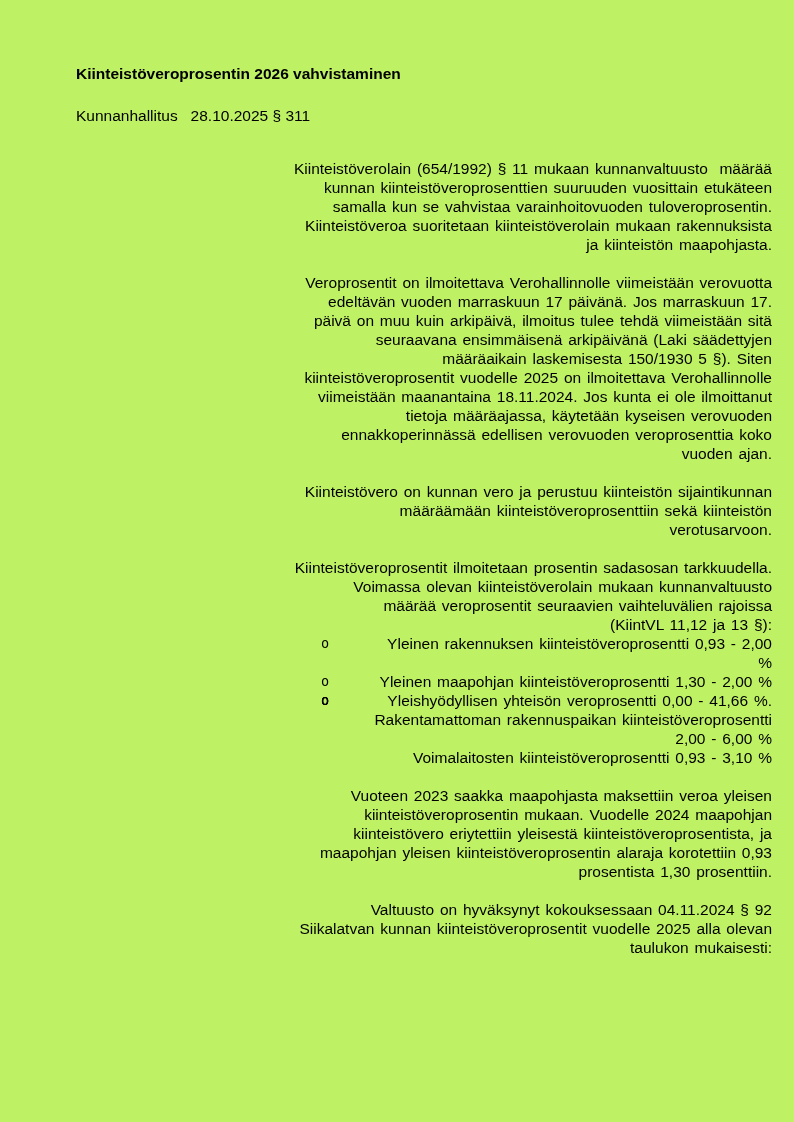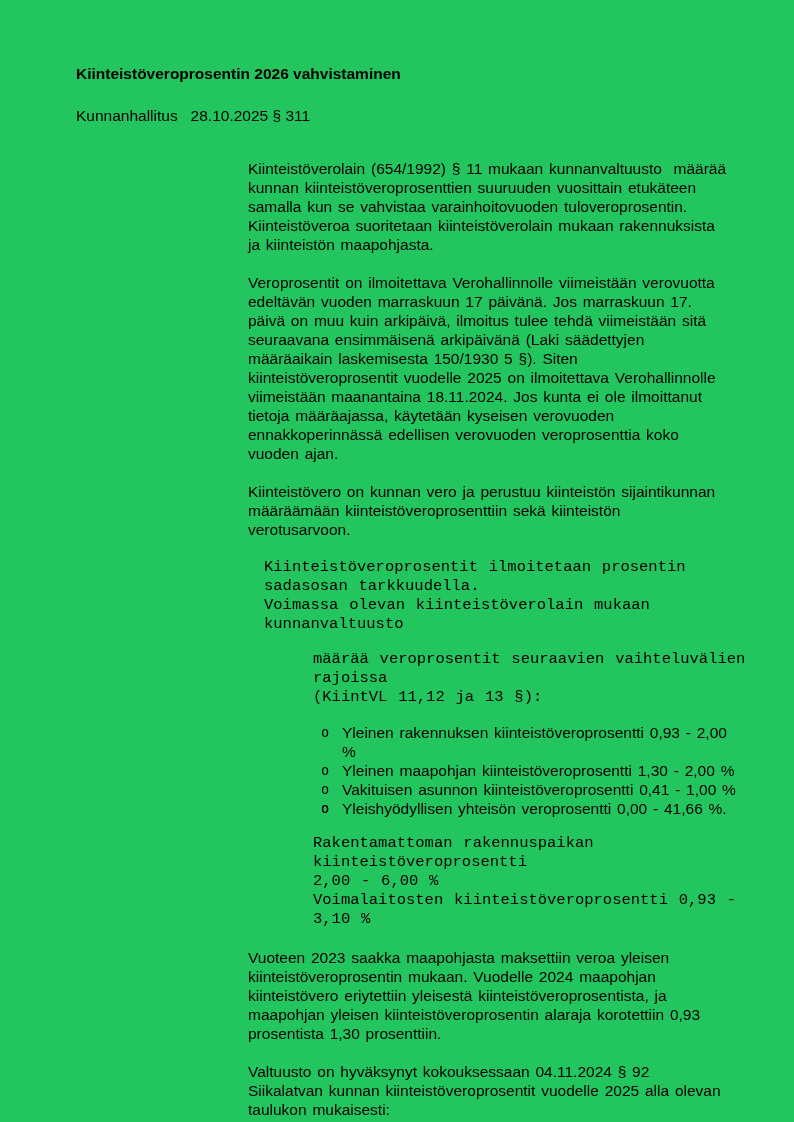--- a/index.html
+++ b/index.html
@@ -1,26 +1,27 @@
 <!DOCTYPE html>
 <html><head>
 <meta charset="utf-8">
 <style>
   * { box-sizing: border-box; }
   html, body { margin: 0; padding: 0; background: #ffffff; }
   .page {
     position: relative;
     width: 794px;
     height: 1122px;
-    background: #22c55e;
+    background: #bef264;
     color: #000000;
     font-family: "Liberation Sans", "DejaVu Sans", sans-serif;
     font-size: 15.5px;
     line-height: 19px;
     overflow: hidden;
+    text-align: right;
   }
   .doc-title {
     position: absolute;
     left: 76px;
     top: 64px;
     font-weight: bold;
     white-space: pre;
   }
   .doc-subtitle {
     position: absolute;
@@ -29,21 +30,21 @@
     white-space: pre;
   }
   .body-block {
     position: absolute;
     left: 248px;
     top: 159px;
     width: 524px;
     word-spacing: 1.5px;
   }
   .para { white-space: pre-wrap; margin: 0 0 19px 0; }
-  .tight { margin: 16px; font-family: Liberation Mono, monospace; }
+  .tight { margin: 0; }
   .ind1 { padding-left: 49px; }
   .group { margin: 0 0 19px 0; }
   .bullet { position: relative; padding-left: 87px; }
   .marker {
     position: absolute;
     left: 73px;
     top: 0;
     font-family: "DejaVu Sans Mono", monospace;
     font-size: 13.5px;
   }
@@ -93,21 +94,20 @@
         <span class="marker">o</span>
         <span class="btext">Yleinen rakennuksen kiinteistöveroprosentti 0,93 - 2,00
 %</span>
       </div>
       <div class="bullet">
         <span class="marker">o</span>
         <span class="btext">Yleinen maapohjan kiinteistöveroprosentti 1,30 - 2,00 %</span>
       </div>
       <div class="bullet">
         <span class="marker">o</span>
-        <span class="btext">Vakituisen asunnon kiinteistöveroprosentti 0,41 - 1,00 %</span>
       </div>
       <div class="bullet">
         <span class="marker">o</span>
       </div>
 
 
       <div class="bullet">
         <span class="marker">o</span>
         <span class="btext">Yleishyödyllisen yhteisön veroprosentti 0,00 - 41,66 %.</span>
       </div>

